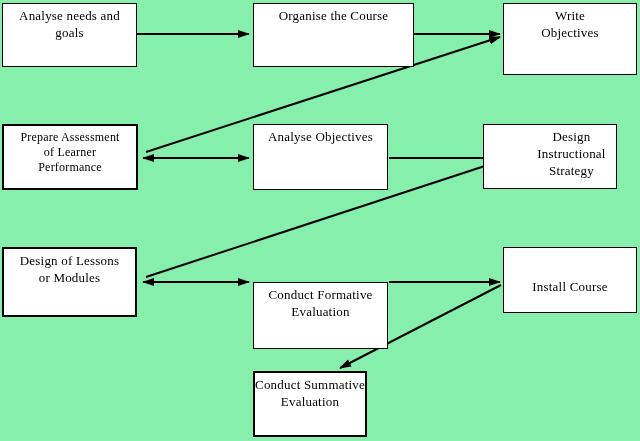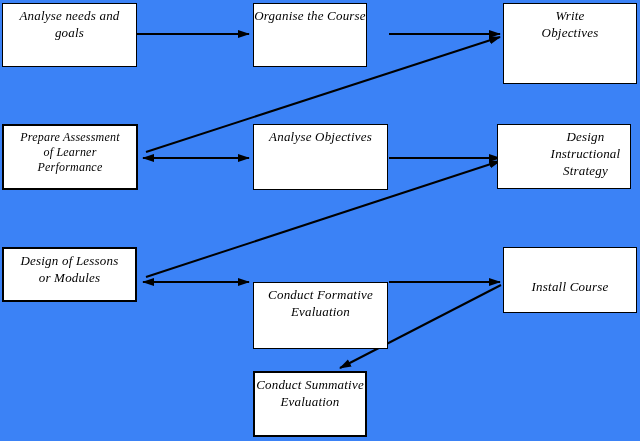--- a/index.html
+++ b/index.html
@@ -1,47 +1,46 @@
 <!DOCTYPE html>
 <html><head>
 <meta charset="utf-8">
 <style>
   html,body{margin:0;padding:0;background:#ffffff;}
   #canvas{
     position:relative;
     width:640px;height:441px;
-    background:#3b82f6;
+    background:#86efac;
     font-family:"Liberation Serif","DejaVu Serif",serif;
     overflow:hidden;
-    font-style:italic;
   }
   .fbox{
     position:absolute;
     box-sizing:border-box;
     border:1.5px solid #000000;
     background:#ffffff;
     color:#000000;
     font-size:13px;
     line-height:17px;
     text-align:center;
     white-space:pre-line;
     padding-top:3px;
     letter-spacing:0.2px;
   }
   .fbox.thick{border-width:2px;}
   .fbox.small{font-size:12px;line-height:15px;padding-top:4px;}
   .fbox.vcenter{display:flex;align-items:center;justify-content:center;padding-top:12px;}
   
   #b0{left:2px;  top:3px;  width:135px;height:64px;}
-  #b1{left:253px;top:3px;  width:114px;height:64px;}
-  #b2{left:503px;top:3px;  width:134px;height:81px;}
+  #b1{left:253px;top:3px;  width:161px;height:64px;}
+  #b2{left:503px;top:3px;  width:134px;height:72px;}
   #b3{left:2px;  top:124px;width:136px;height:66px;}
   #b4{left:253px;top:124px;width:135px;height:66px;}
-  #b5{left:497px;top:124px;width:134px;height:65px;padding-left:43px;}
-  #b6{left:2px;  top:247px;width:135px;height:55px;}
+  #b5{left:483px;top:124px;width:134px;height:65px;padding-left:43px;}
+  #b6{left:2px;  top:247px;width:135px;height:70px;}
   #b7{left:253px;top:247px;width:135px;height:67px;margin-top:35px;}
   #b8{left:503px;top:247px;width:134px;height:66px;}
   #b9{left:253px;top:371px;width:114px;height:66px;}
   #arrow-layer{
     position:absolute;left:0;top:0;width:640px;height:441px;
     pointer-events:none;
   }
   #arrow-layer line{stroke:#000000;stroke-width:2;}
 </style>
 </head>

